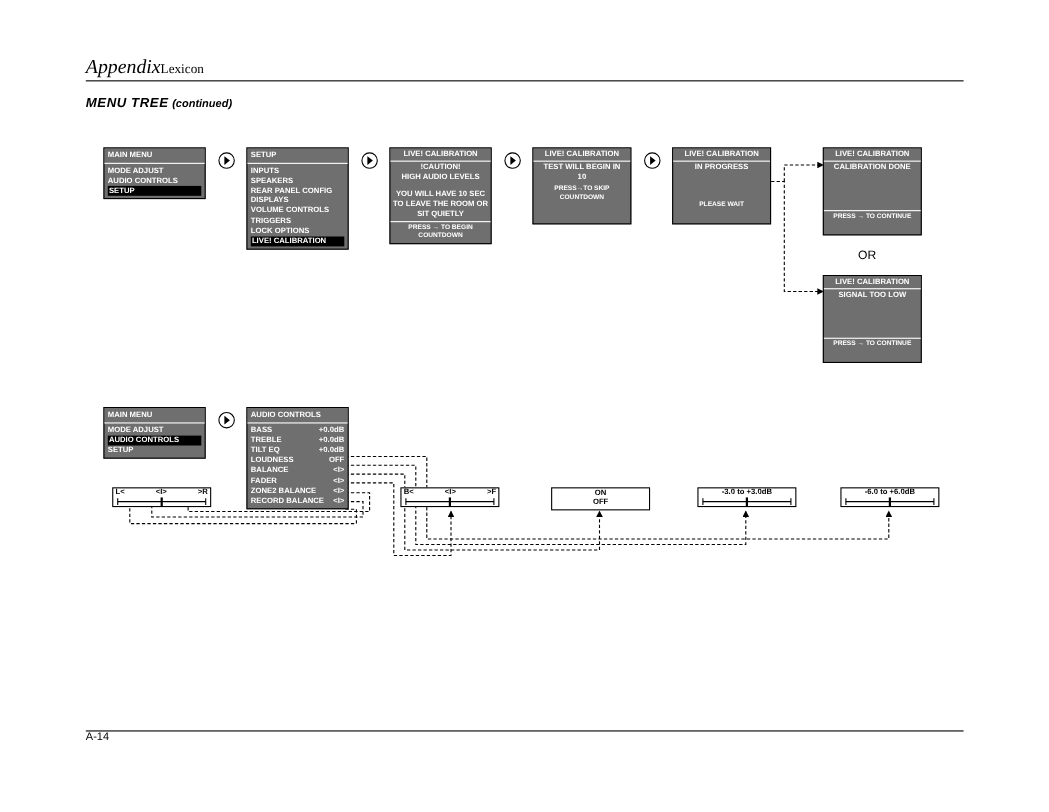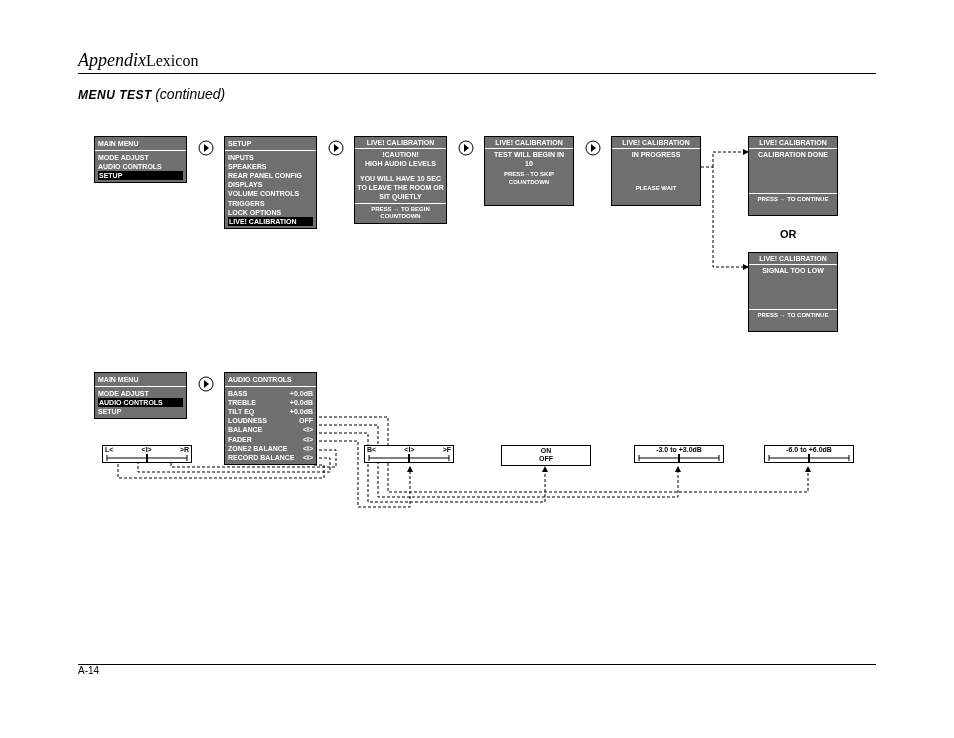--- a/index.html
+++ b/index.html
@@ -1,50 +1,50 @@
 <!DOCTYPE html>
 <html><head>
 <meta charset="utf-8">
 <style>
 *{margin:0;padding:0;box-sizing:border-box}
 body{font-family:Arial,Helvetica,sans-serif;background:#fff;width:954px;height:738px;position:relative;overflow:hidden}
 .page{position:absolute;left:78px;top:50px;width:798px}
 .header{display:flex;align-items:baseline;border-bottom:1px solid #000;padding-bottom:2px;font-family:Georgia,serif}
 .hdr-l{font-style:italic;font-size:18px}
-.hdr-r{font-size:16px}
+.hdr-r{font-size:12px}
 .subtitle{margin-top:12px;font-size:12px}
 .subtitle .em{font-weight:900;font-style:italic;letter-spacing:0.5px}
-.subtitle .cont{font-style:italic;font-size:14px;font-weight:400}
+.subtitle .cont{font-style:italic;font-size:10px;font-weight:700}
 .diagram{position:relative;width:798px;height:500px}
 .bx{position:absolute;background:#6f6f6f;color:#fff;font-size:7px;font-weight:700;border:1px solid #000;line-height:1.3}
 .bx .hd{background:#6f6f6f;border-bottom:1px solid #fff;padding:2px 3px;text-align:left}
 .bx .bd{padding:2px 3px}
 .bx .hl{background:#000;padding:0 1px;display:block}
 .bx .ctr{text-align:center;padding:1px 2px}
 .bx .ft{border-top:1px solid #fff;padding:2px;text-align:center;font-size:6px}
 .r{display:flex;justify-content:space-between;padding:0 0}
 .r span{white-space:nowrap}
 .arr{position:absolute;width:16px;height:16px}
 .arr svg{width:16px;height:16px}
 .sl{position:absolute;border:1px solid #000;font-size:7px;font-weight:700;text-align:center;background:#fff}
 .sl .lab{padding:0 2px;line-height:1.2}
 .sl svg{display:block}
 .footer{position:absolute;left:78px;bottom:62px;width:798px;border-top:1px solid #000;padding-top:0;font-size:10px}
-.ortxt{position:absolute;font-weight:700;font-size:11px}
+.ortxt{position:absolute;font-weight:400;font-size:11px}
 </style>
 </head>
 <body>
 
 <div class="page">
 <div class="header">
 <div class="hdr-l">Appendix</div>
 <div class="hdr-r">Lexicon</div>
 </div>
 <div class="subtitle">
-<span class="em">MENU TEST</span>
+<span class="em">MENU TREE</span>
 <span class="cont">(continued)</span>
 </div>
 
 <div class="diagram">
 <svg width="798" height="500" style="position:absolute;left:0;top:0">
 <g stroke="#000" stroke-width="1" fill="none" stroke-dasharray="3,2">
 <path d="M623 65 L635 65 L635 165 L670 165" marker-end="url(#ah)"></path>
 <path d="M635 65 L635 50 L670 50" marker-end="url(#ah)"></path>
 <path d="M236 315 L310 315 L310 390 L730 390 L730 365" marker-end="url(#ah)"></path>
 <path d="M236 323 L300 323 L300 395 L600 395 L600 365" marker-end="url(#ah)"></path>

